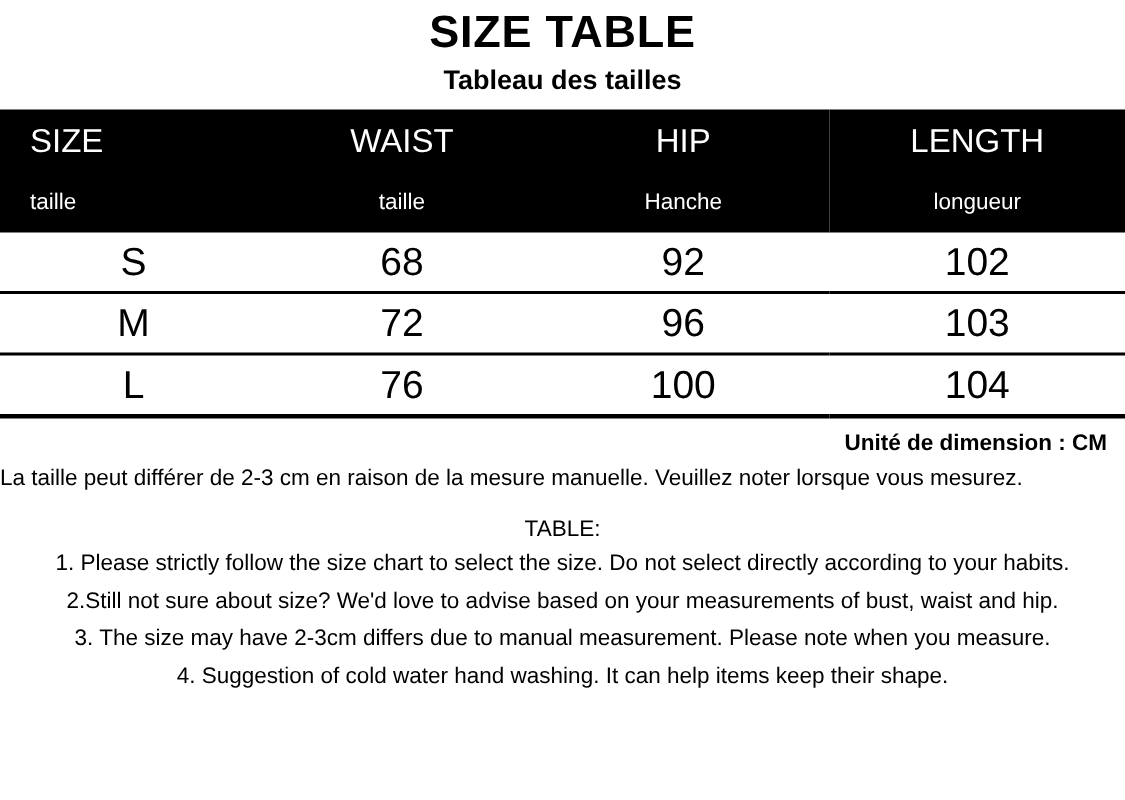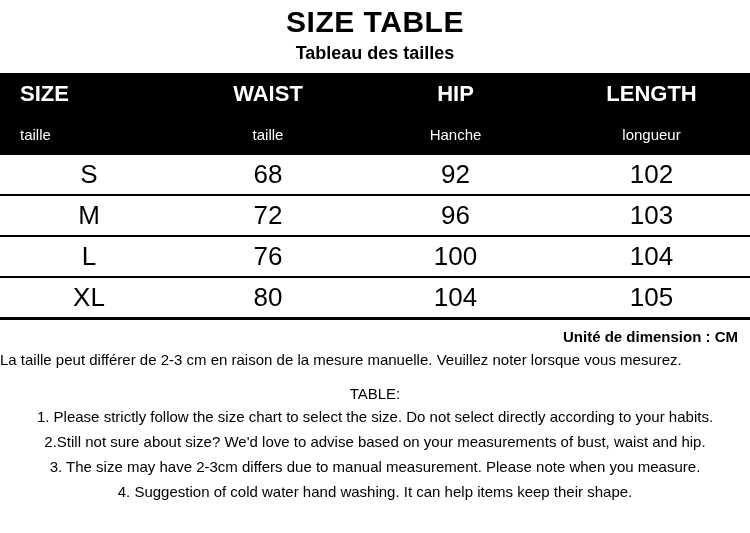--- a/index.html
+++ b/index.html
@@ -48,21 +48,21 @@
   }
   table.size-table thead th {
     padding: 8px 0 10px 0;
     text-align: center;
     font-weight: normal;
     vertical-align: middle;
   }
   .head-en {
     display: block;
     font-size: 22px;
-    font-weight: bold;
+    font-weight: normal;
     line-height: 26px;
   }
   .head-fr {
     display: block;
     font-size: 15px;
     font-weight: normal;
     line-height: 20px;
     margin-top: 18px;
   }
   th.col-size .head-en, th.col-size .head-fr {
@@ -157,26 +157,20 @@
         <td>72</td>
         <td>96</td>
         <td>103</td>
       </tr>
       <tr>
         <td class="col-size">L</td>
         <td>76</td>
         <td>100</td>
         <td>104</td>
       </tr>
-      <tr>
-        <td class="col-size">XL</td>
-        <td>80</td>
-        <td>104</td>
-        <td>105</td>
-      </tr>
     </tbody>
   </table>
 
   <div class="unit-line">Unité de dimension : CM</div>
   <div class="note-measure">La taille peut différer de 2-3 cm en raison de la mesure manuelle. Veuillez noter lorsque vous mesurez.</div>
 
   <div class="note-heading">TABLE:</div>
   <div class="note-item">1. Please strictly follow the size chart to select the size. Do not select directly according to your habits.</div>
   <div class="note-item">2.Still not sure about size? We'd love to advise based on your measurements of bust, waist and hip.</div>
   <div class="note-item">3. The size may have 2-3cm differs due to manual measurement. Please note when you measure.</div>

